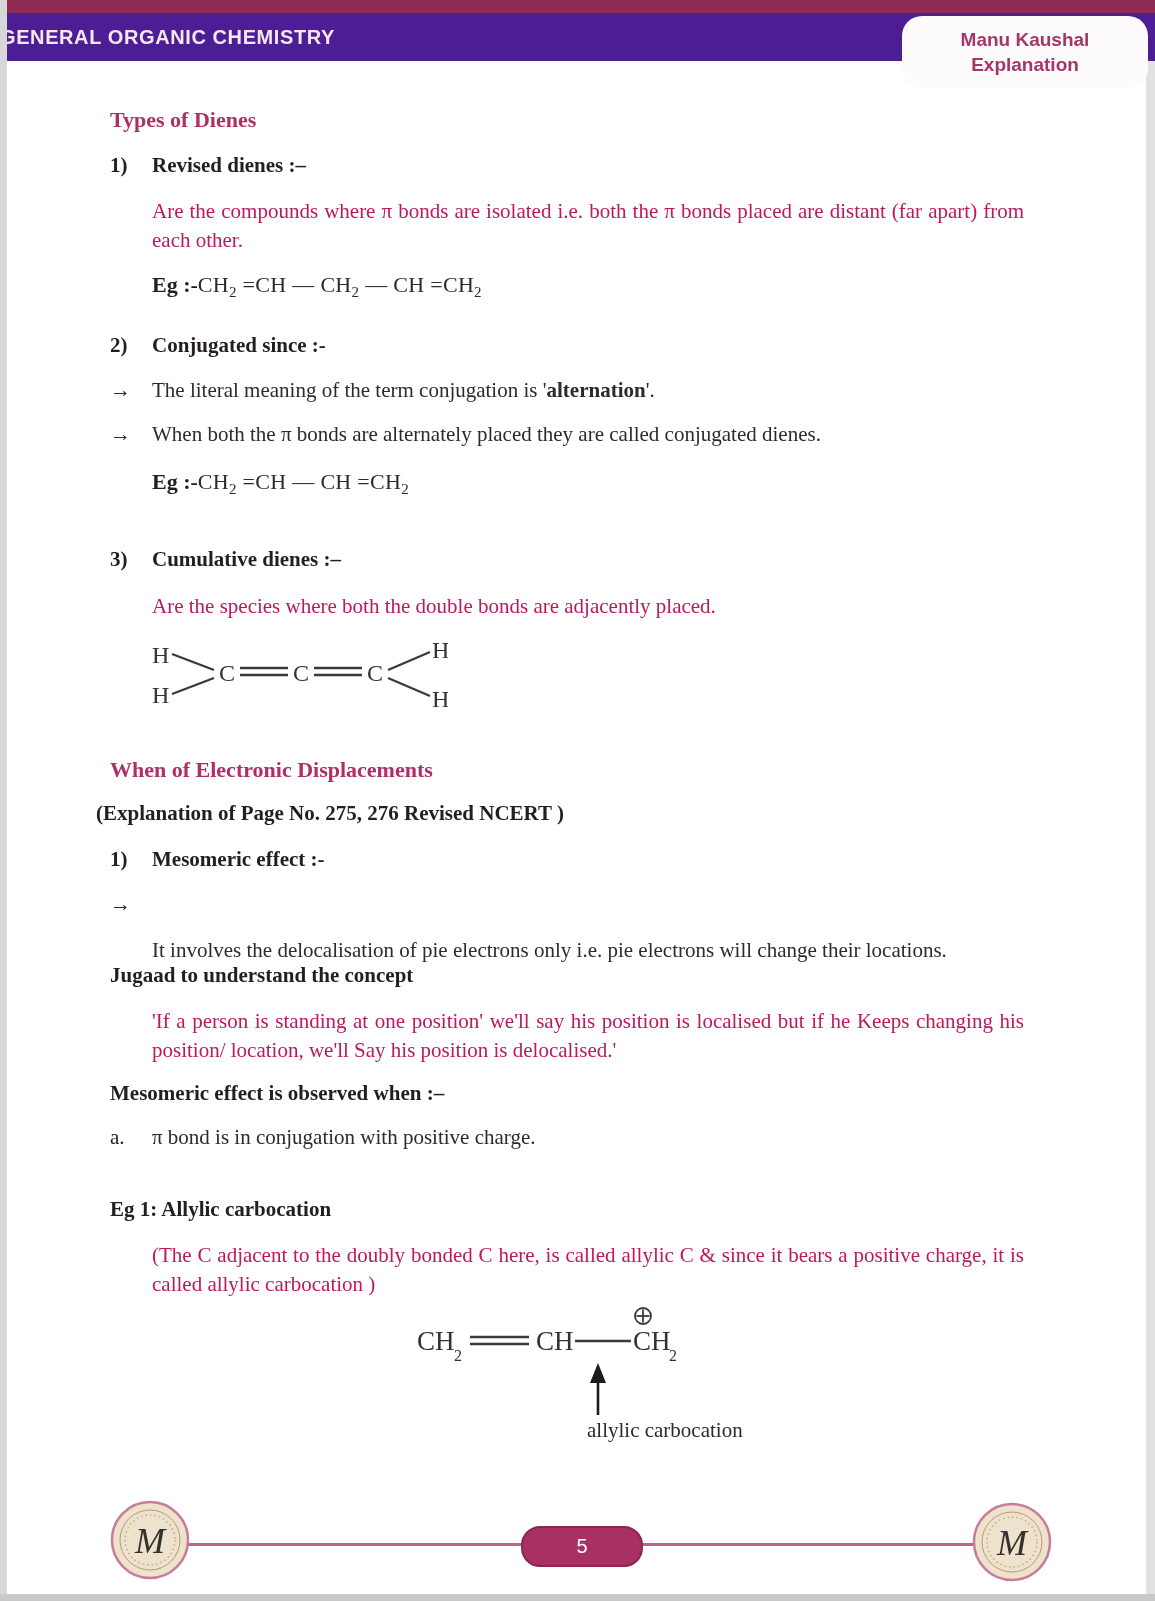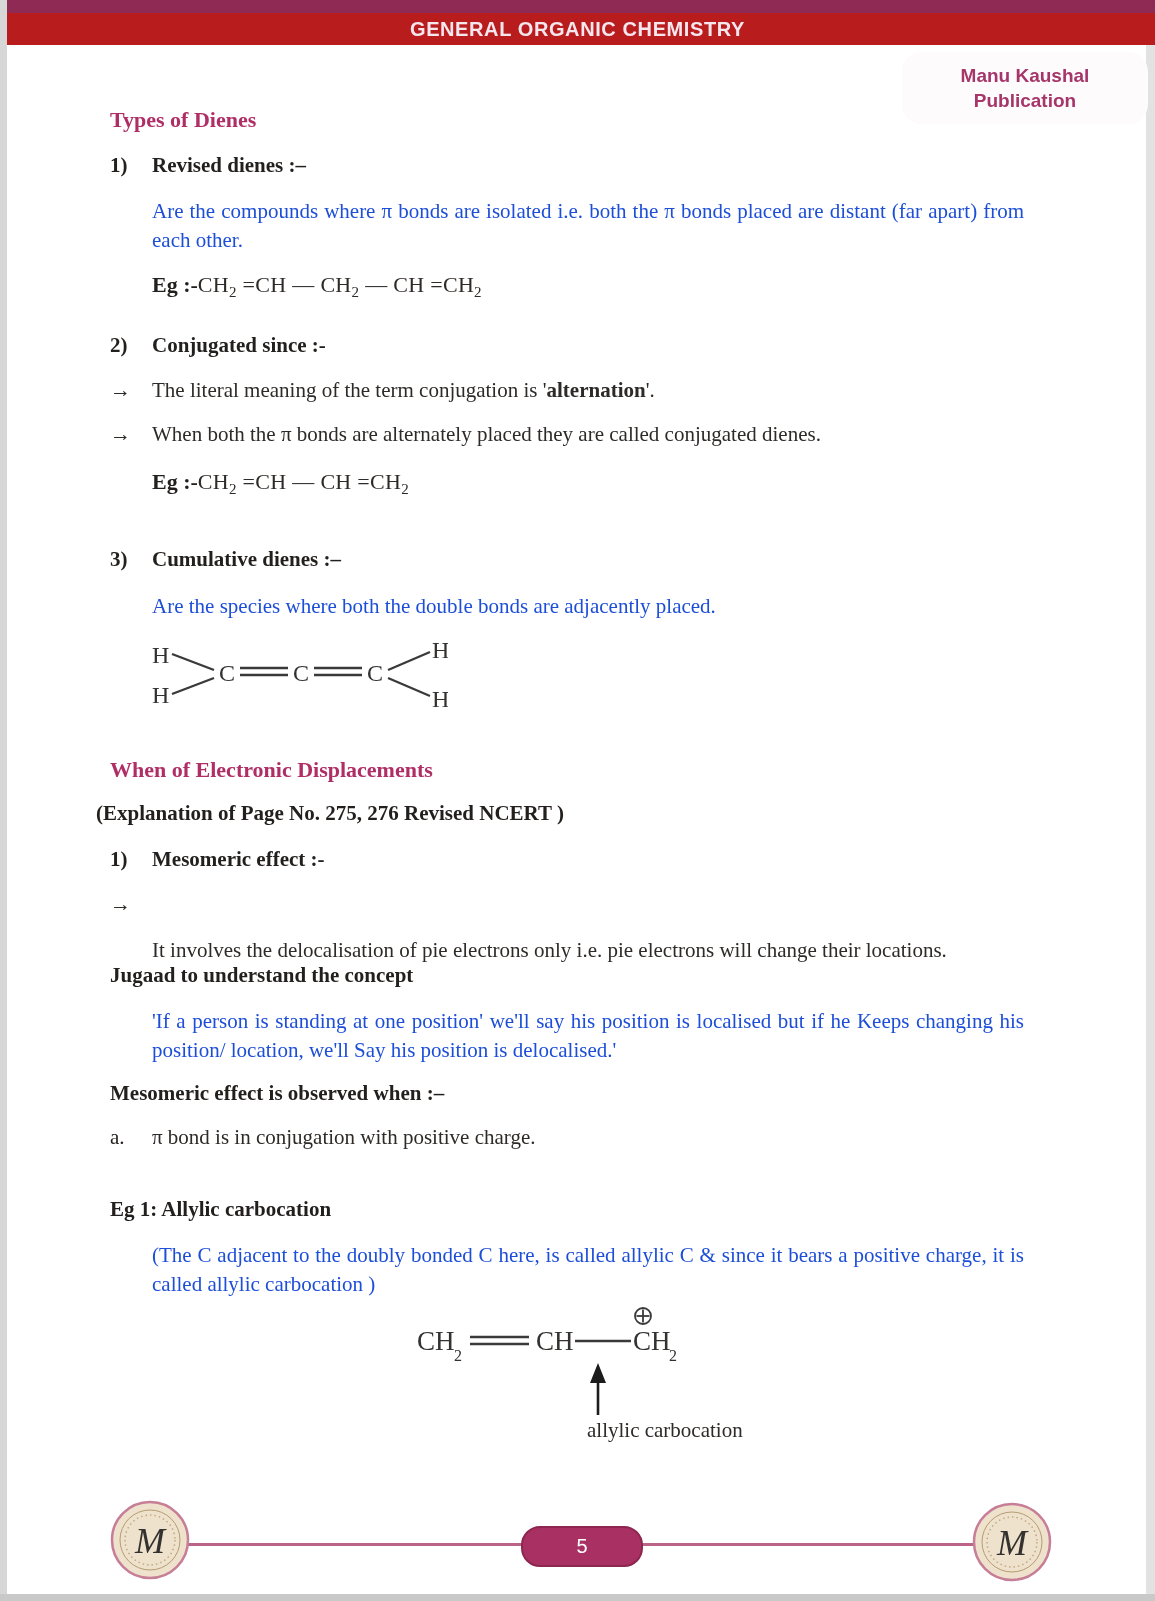--- a/index.html
+++ b/index.html
@@ -7,35 +7,35 @@
     position:relative;width:1155px;height:1601px;background:#ffffff;overflow:hidden;
     font-family:"Liberation Serif","DejaVu Serif",serif;color:#2e2a27;
   }
   .abs{position:absolute;}
   
   .edge-left{left:0;top:0;width:7px;height:1601px;background:#d7d7d7;z-index:12;}
   .edge-right{right:0;top:0;width:9px;height:1601px;background:#e2e2e2;z-index:2;}
   .edge-bottom{left:0;top:1594px;width:1155px;height:7px;background:#c9c9c9;z-index:12;}
   
   .hdr-strip{left:0;top:0;width:1155px;height:13px;background:#8e2a53;z-index:3;}
-  .hdr-bar{left:0;top:13px;width:1155px;height:32px;background:#b91c1c;z-index:3;
-    display:flex;align-items:center;justify-content:center;}
+  .hdr-bar{left:0;top:13px;width:1155px;height:48px;background:#4c1d95;z-index:3;
+    display:flex;align-items:center;}
   .hdr-title{font-family:"Liberation Sans","DejaVu Sans",sans-serif;font-weight:bold;
     font-size:20px;letter-spacing:.6px;color:#f6e7ef;}
   .pub-box{left:902px;top:16px;width:246px;height:72px;background:#fdfbfc;border-radius:20px;
     z-index:4;display:flex;flex-direction:column;align-items:center;justify-content:center;
     font-family:"Liberation Sans","DejaVu Sans",sans-serif;font-weight:bold;font-size:19px;
-    color:#a63569;line-height:25px;text-align:center;margin-top:36px;}
+    color:#a63569;line-height:25px;text-align:center;}
   
   .pink-head{color:#b02e66;font-weight:bold;font-size:22px;}
   .bold-head{font-weight:bold;font-size:21px;color:#221f1d;}
   .num{position:absolute;left:110px;font-weight:bold;font-size:21px;color:#221f1d;}
   .ititle{position:absolute;left:152px;font-weight:bold;font-size:21px;color:#221f1d;}
   .para{position:absolute;left:152px;width:872px;font-size:21px;line-height:28.5px;
-    text-align:justify;color:#1d4ed8;}
+    text-align:justify;color:#be185d;}
   .arrow{position:absolute;left:110px;font-size:21px;color:#2e2a27;}
   .atext{position:absolute;left:152px;width:880px;font-size:21px;color:#2e2a27;}
   .eg{position:absolute;left:152px;font-size:22px;color:#2e2a27;}
   .eg b{font-size:22px;color:#221f1d;}
   .formula{margin-left:0;letter-spacing:.3px;}
   sub{font-size:15px;}
   svg text{font-family:"Liberation Serif","DejaVu Serif",serif;fill:#343230;}
   
   .foot-line{left:150px;top:1543px;width:858px;height:3px;background:#bc6389;z-index:5;}
   .pill{left:521px;top:1526px;width:118px;height:37px;background:#a93062;border:2px solid #8d2750;
@@ -48,21 +48,21 @@
 <body>
 
 <div id="page">
 
   <div class="abs hdr-strip"></div>
   <div class="abs hdr-bar">
     <span class="hdr-title">GENERAL ORGANIC CHEMISTRY</span>
   </div>
   <div class="abs pub-box">
     <span>Manu Kaushal</span>
-    <span>Publication</span>
+    <span>Explanation</span>
   </div>
 
   <div class="abs pink-head" style="left:110px;top:107px">Types of Dienes</div>
 
   <div class="num" style="top:153px">1)</div>
   <div class="ititle" style="top:153px">Revised dienes :–</div>
   <div class="para" style="top:197px">Are the compounds where π bonds are isolated i.e. both the π bonds placed are distant (far apart) from each other.</div>
 
   <div class="eg" style="top:272px">
     <b>Eg :-</b><span class="formula"><span>CH</span><sub>2</sub><span> =CH — CH</span><sub>2</sub><span> — CH =CH</span><sub>2</sub></span>

